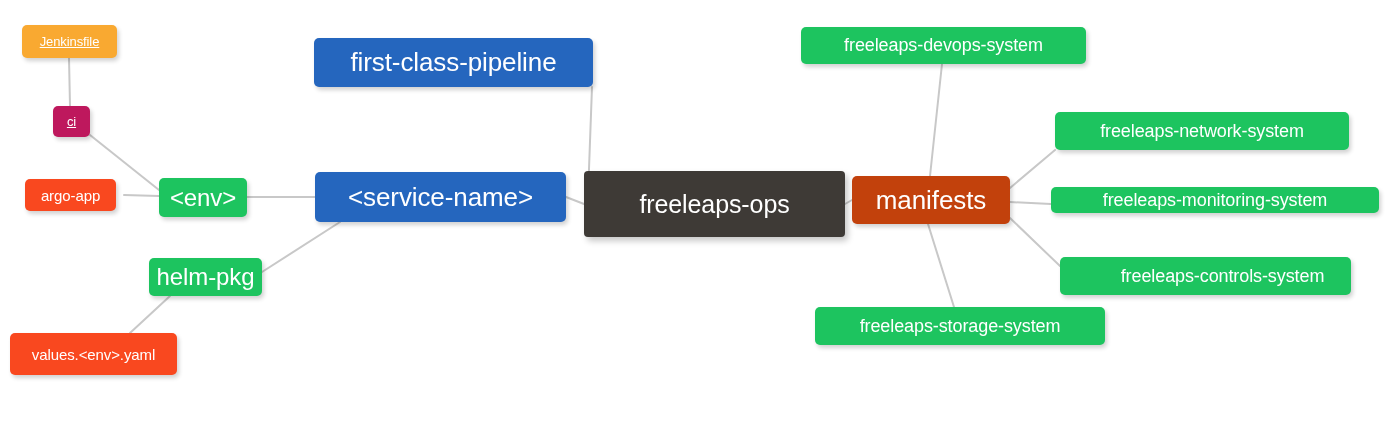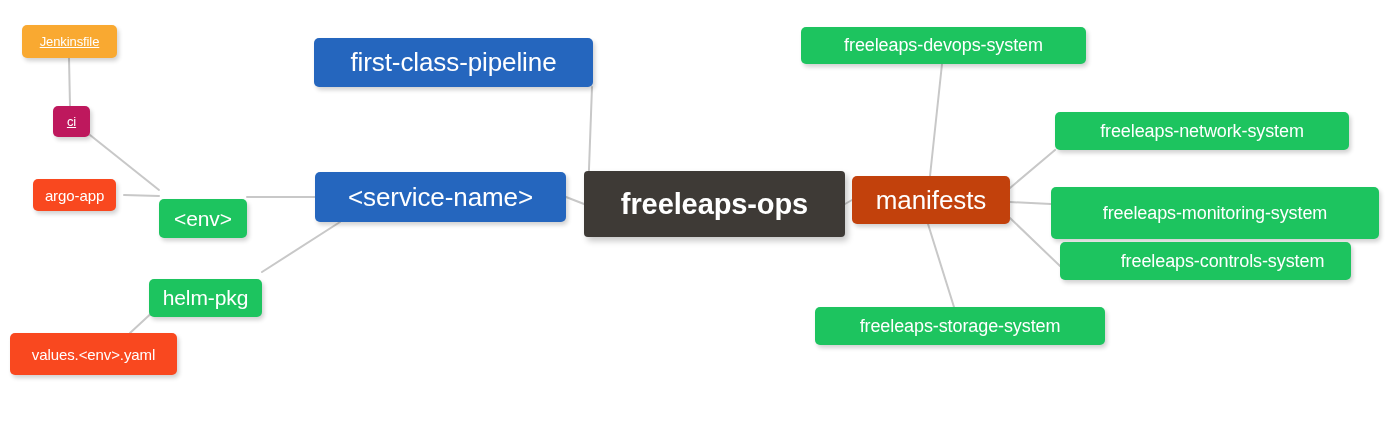--- a/index.html
+++ b/index.html
@@ -35,23 +35,23 @@
     color: #ffffff;
     white-space: nowrap;
     letter-spacing: -0.1px;
     box-shadow: 2px 3px 4px rgba(0,0,0,0.18);
     user-select: none;
   }
   .node.root {
     border-radius: 4px;
     box-shadow: 3px 4px 6px rgba(0,0,0,0.22);
   }
-  .node.sz-xl { font-size: 29px; font-weight: bold; }
+  .node.sz-xl { font-size: 25px; }
   .node.sz-lg { font-size: 26px; text-align: center; }
-  .node.sz-md { font-size: 21px; margin-top: 21px; }
+  .node.sz-md { font-size: 24px; }
   .node.sz-sm { font-size: 18px; }
   .node.sz-xs { font-size: 15px; }
   .node.sz-xxs { font-size: 13px; text-decoration: underline; }
 </style>
 </head>
 <body>
 
 <div id="mindmap">
   <svg id="edge-layer" width="1390" height="421" viewBox="0 0 1390 421" xmlns="http://www.w3.org/2000/svg">
       <polyline points="584,204 566,197" fill="none" stroke="#c8c8c8" stroke-width="2" stroke-linecap="round"></polyline>
@@ -87,35 +87,35 @@
       </div>
       <div class="node sz-md" style="left: 149px; top: 258px; width: 113px; height: 38px; background: rgb(29, 196, 95);">
         <span>helm-pkg</span>
       </div>
       <div class="node sz-sm" style="left: 801px; top: 27px; width: 285px; height: 37px; background: rgb(29, 196, 95);">
         <span>freeleaps-devops-system</span>
       </div>
       <div class="node sz-sm" style="left: 1055px; top: 112px; width: 294px; height: 38px; background: rgb(29, 196, 95);">
         <span>freeleaps-network-system</span>
       </div>
-      <div class="node sz-sm" style="left: 1051px; top: 187px; width: 328px; height: 52px; background: rgb(29, 196, 95);">
+      <div class="node sz-sm" style="left: 1051px; top: 187px; width: 328px; height: 26px; background: rgb(29, 196, 95);">
         <span>freeleaps-monitoring-system</span>
       </div>
-      <div class="node sz-sm" style="left: 1060px; top: 242px; width: 291px; height: 38px; background: rgb(29, 196, 95); padding-left: 34px;">
+      <div class="node sz-sm" style="left: 1060px; top: 257px; width: 291px; height: 38px; background: rgb(29, 196, 95); padding-left: 34px;">
         <span>freeleaps-controls-system</span>
       </div>
       <div class="node sz-sm" style="left: 815px; top: 307px; width: 290px; height: 38px; background: rgb(29, 196, 95);">
         <span>freeleaps-storage-system</span>
       </div>
       <div class="node sz-xxs" style="left: 22px; top: 25px; width: 95px; height: 33px; background: rgb(249, 169, 49);">
         <span>Jenkinsfile</span>
       </div>
       <div class="node sz-xxs" style="left: 53px; top: 106px; width: 37px; height: 31px; background: #be185d;">
         <span>ci</span>
       </div>
-      <div class="node sz-xs" style="left: 33px; top: 179px; width: 83px; height: 32px; background: rgb(249, 72, 31);">
+      <div class="node sz-xs" style="left: 25px; top: 179px; width: 91px; height: 32px; background: rgb(249, 72, 31);">
         <span>argo-app</span>
       </div>
       <div class="node sz-xs" style="left: 10px; top: 333px; width: 167px; height: 42px; background: rgb(249, 72, 31);">
         <span>values.&lt;env&gt;.yaml</span>
       </div>
     </div>
 </div>
 
 </body></html>

